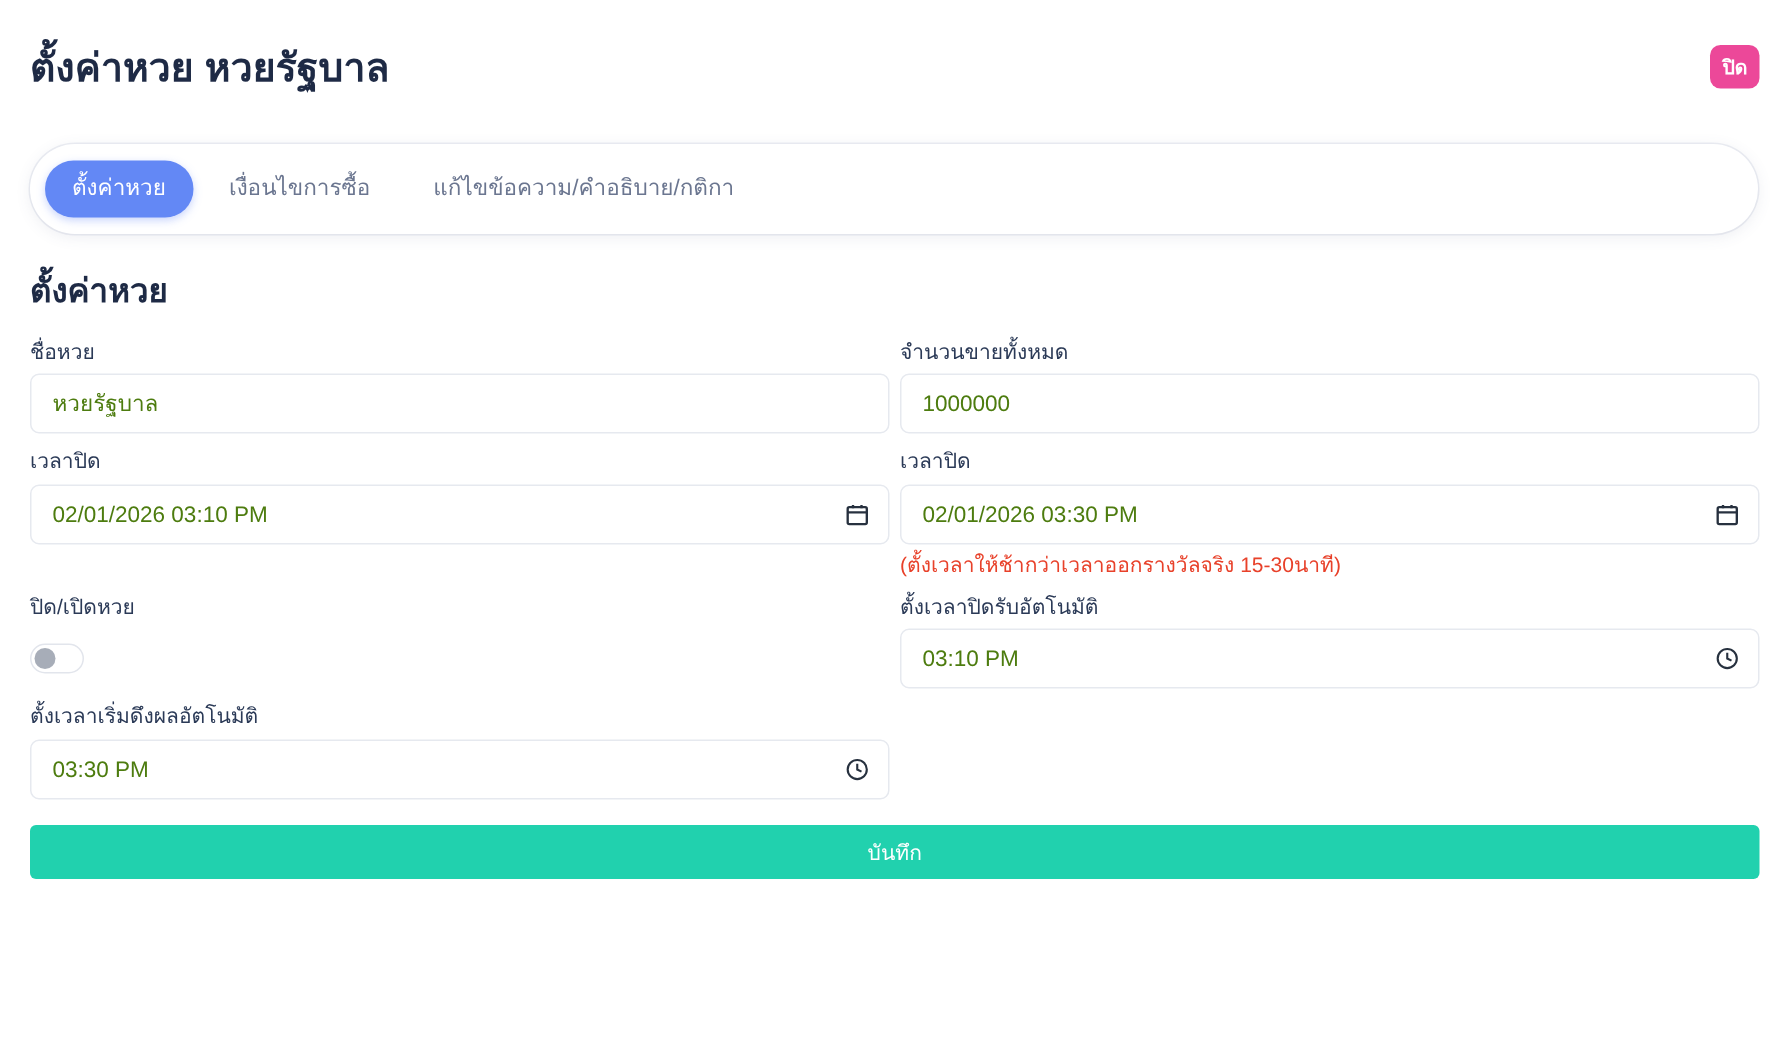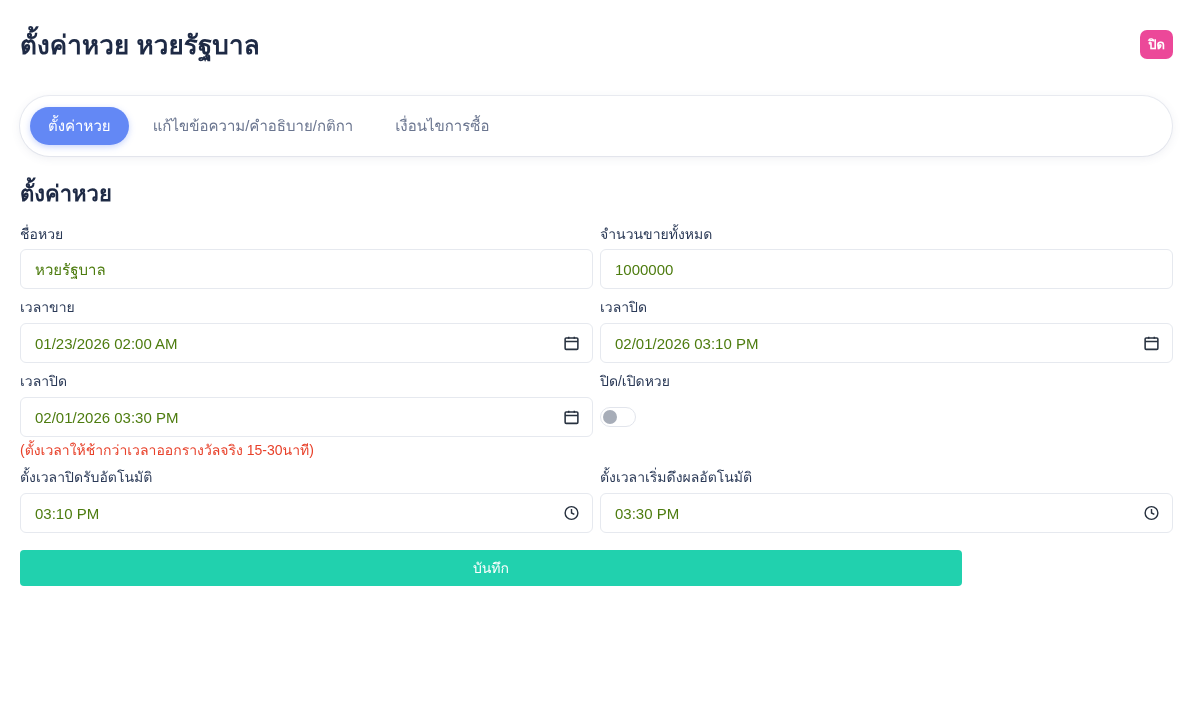--- a/index.html
+++ b/index.html
@@ -164,21 +164,21 @@
     position: absolute;
     left: 2px; top: 2px;
     width: 14px; height: 14px;
     border-radius: 50%;
     background: #a7adb8;
   }
 
   
   .save-btn {
     display: block;
-    width: 942px;
+    width: 1153px;
     height: 36px;
     margin-top: 8px;
     background: #21d1ae;
     color: #ffffff;
     border: none;
     border-radius: 4px;
     font-size: 14px;
     font-family: inherit;
     cursor: pointer;
     line-height: 36px;
@@ -192,22 +192,22 @@
 
 <div class="page">
 
   <div class="header">
     <div class="page-title">ตั้งค่าหวย หวยรัฐบาล</div>
     <button class="close-btn">ปิด</button>
   </div>
 
   <div class="tabbar">
     <button class="tab active">ตั้งค่าหวย</button>
+    <button class="tab">เงื่อนไขการซื้อ</button>
     <button class="tab">แก้ไขข้อความ/คำอธิบาย/กติกา</button>
-    <button class="tab">เงื่อนไขการซื้อ</button>
   </div>
 
   <div class="content">
     <h2 class="section-title">ตั้งค่าหวย</h2>
 
     <div class="grid">
 
       <div class="field">
         <label class="field-label">ชื่อหวย</label>
         <div class="input">
@@ -215,32 +215,20 @@
         </div>
       </div>
 
       <div class="field">
         <label class="field-label">จำนวนขายทั้งหมด</label>
         <div class="input">
           <span class="val">1000000</span>
         </div>
       </div>
 
-      <div class="field">
-        <label class="field-label">เวลาขาย</label>
-        <div class="input with-icon">
-          <span class="val">01/23/2026 02:00 AM</span>
-          <svg class="pick-icon" viewBox="0 0 24 24" fill="none" stroke="currentColor" stroke-width="2.2">
-            <rect x="3" y="5" width="18" height="16" rx="1.5"></rect>
-            <line x1="3" y1="10" x2="21" y2="10"></line>
-            <line x1="8" y1="3" x2="8" y2="6"></line>
-            <line x1="16" y1="3" x2="16" y2="6"></line>
-          </svg>
-        </div>
-      </div>
 
       <div class="field">
         <label class="field-label">เวลาปิด</label>
         <div class="input with-icon">
           <span class="val">02/01/2026 03:10 PM</span>
           <svg class="pick-icon" viewBox="0 0 24 24" fill="none" stroke="currentColor" stroke-width="2.2">
             <rect x="3" y="5" width="18" height="16" rx="1.5"></rect>
             <line x1="3" y1="10" x2="21" y2="10"></line>
             <line x1="8" y1="3" x2="8" y2="6"></line>
             <line x1="16" y1="3" x2="16" y2="6"></line>

